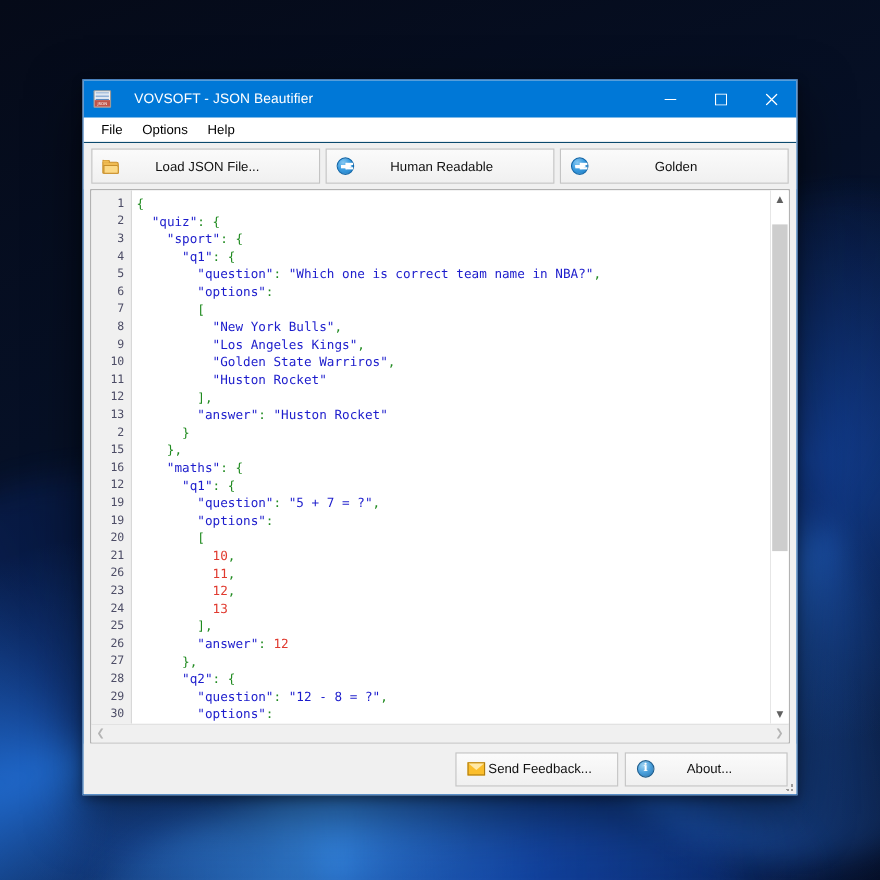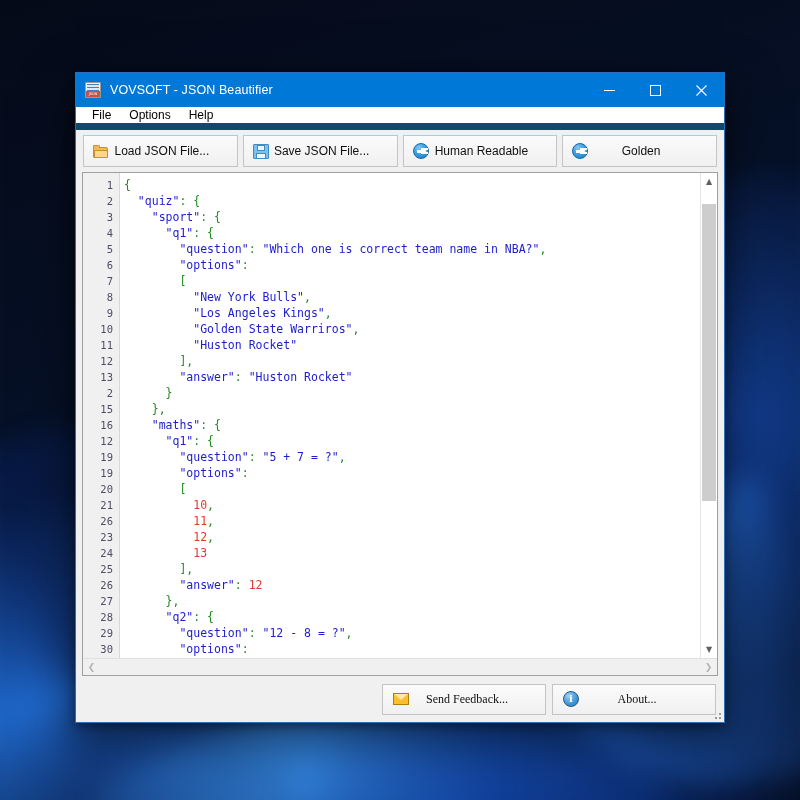--- a/index.html
+++ b/index.html
@@ -112,41 +112,42 @@
     text-align: center;
     letter-spacing: 0px;
     font-family: "DejaVu Sans", sans-serif;
   }
   #title-text {
     color: #ffffff;
     font-size: 12.5px;
     letter-spacing: 0.1px;
     flex: 1 1 auto;
     white-space: nowrap;
+    margin-left: 12px;
   }
   .win-btn {
     width: 46px;
     height: 34px;
     display: flex;
     align-items: center;
     justify-content: center;
     color: #ffffff;
     flex: 0 0 auto;
   }
   .win-btn svg { display: block; }
 
   
   #menu-bar {
     height: 23px;
     background: #ffffff;
     display: flex;
     align-items: center;
     padding-left: 7px;
     flex: 0 0 auto;
-    border-bottom: 7px solid #0c4a6e;
+    border-bottom: 1px solid #0c4a6e;
   }
   .menu-item {
     font-size: 12px;
     color: #000000;
     padding: 2px 9px 3px 9px;
     white-space: nowrap;
   }
 
   
   #toolbar {
@@ -346,29 +347,28 @@
     height: 46px;
     flex: 0 0 auto;
     background: #f0f0f0;
     display: flex;
     align-items: center;
     justify-content: flex-end;
     gap: 6px;
     padding: 0 8px 0 8px;
   }
   .bot-btn {
-    width: 164px;
+    width: 148px;
     height: 31px;
     background: linear-gradient(#fbfbfb, #f0f0f0);
     border: 1px solid #c4c4c4;
     display: flex;
     align-items: center;
     font-size: 12px;
     color: #101010;
-    font-family: Liberation Serif, serif;
   }
   .bot-btn .bicon {
     width: 16px; height: 16px;
     margin-left: 10px;
     flex: 0 0 auto;
     position: relative;
   }
   .bot-btn .blabel {
     flex: 1 1 auto;
     text-align: center;
@@ -464,28 +464,20 @@
   <div id="toolbar">
     <div class="tool-btn">
       <span class="ticon icon-folder">
         <span class="back"></span>
           <span class="tab"></span>
           <span class="front"></span>
       </span>
       <span class="tlabel">Load JSON File...</span>
     </div>
 
-    <div class="tool-btn">
-      <span class="ticon icon-floppy">
-        <span class="body"></span>
-          <span class="shutter"></span>
-          <span class="label"></span>
-      </span>
-      <span class="tlabel">Save JSON File...</span>
-    </div>
 
     <div class="tool-btn">
       <span class="ticon icon-arrow">
         <span class="shaft"></span>
           <span class="head"></span>
       </span>
       <span class="tlabel">Human Readable</span>
     </div>
 
     <div class="tool-btn">

